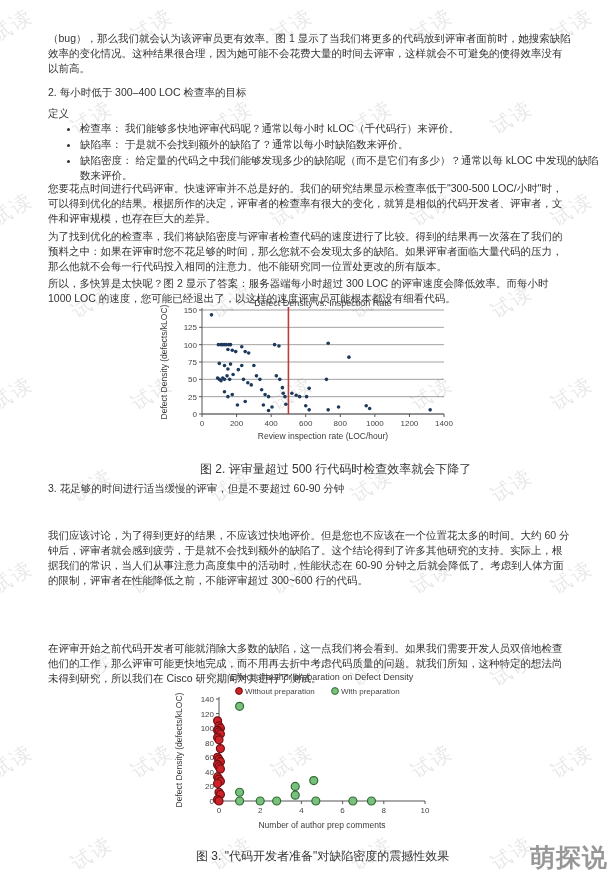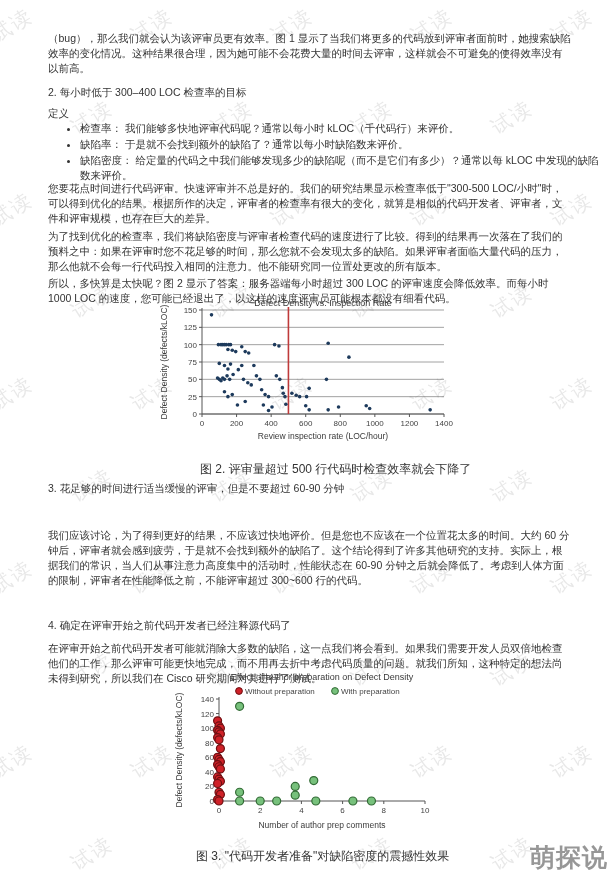--- a/index.html
+++ b/index.html
@@ -162,21 +162,20 @@
   </div>
 
   <p class="caption" style="top:449px;left:200px;">图 2. 评审量超过 500 行代码时检查效率就会下降了</p>
 
   <h2 class="blk heading" style="top:472px;">3. 花足够的时间进行适当缓慢的评审，但是不要超过 60-90 分钟</h2>
 
 
   <p class="blk" style="top:517px;">我们应该讨论，为了得到更好的结果，不应该过快地评价。但是您也不应该在一个位置花太多的时间。大约 60 分钟后，评审者就会感到疲劳，于是就不会找到额外的缺陷了。这个结论得到了许多其他研究的支持。实际上，根据我们的常识，当人们从事注意力高度集中的活动时，性能状态在 60-90 分钟之后就会降低了。考虑到人体方面的限制，评审者在性能降低之前，不能评审超过 300~600 行的代码。</p>
 
 
-  <h2 class="blk heading" style="top:609px;">4. 确定在评审开始之前代码开发者已经注释源代码了</h2>
 
   <p class="blk" style="top:630px;">在评审开始之前代码开发者可能就消除大多数的缺陷，这一点我们将会看到。如果我们需要开发人员双倍地检查他们的工作，那么评审可能更快地完成，而不用再去折中考虑代码质量的问题。就我们所知，这种特定的想法尚未得到研究，所以我们在 Cisco 研究期间对其进行了测试。</p>
 
   <div class="chart-wrap" style="top:671px;">
     <svg id="chart2" width="270" height="160">
         <text class="ctitle" x="149" y="9" text-anchor="middle">Effect of author preparation on Defect Density</text>
         <circle cx="66" cy="20" r="3.4" fill="#cf2128" stroke="#6e1012" stroke-width="1"></circle>
         <text class="ctick" x="72" y="23">Without preparation</text>
         <circle cx="162" cy="20" r="3.4" fill="#77c17c" stroke="#336b36" stroke-width="1"></circle>
         <text class="ctick" x="168" y="23">With preparation</text>

